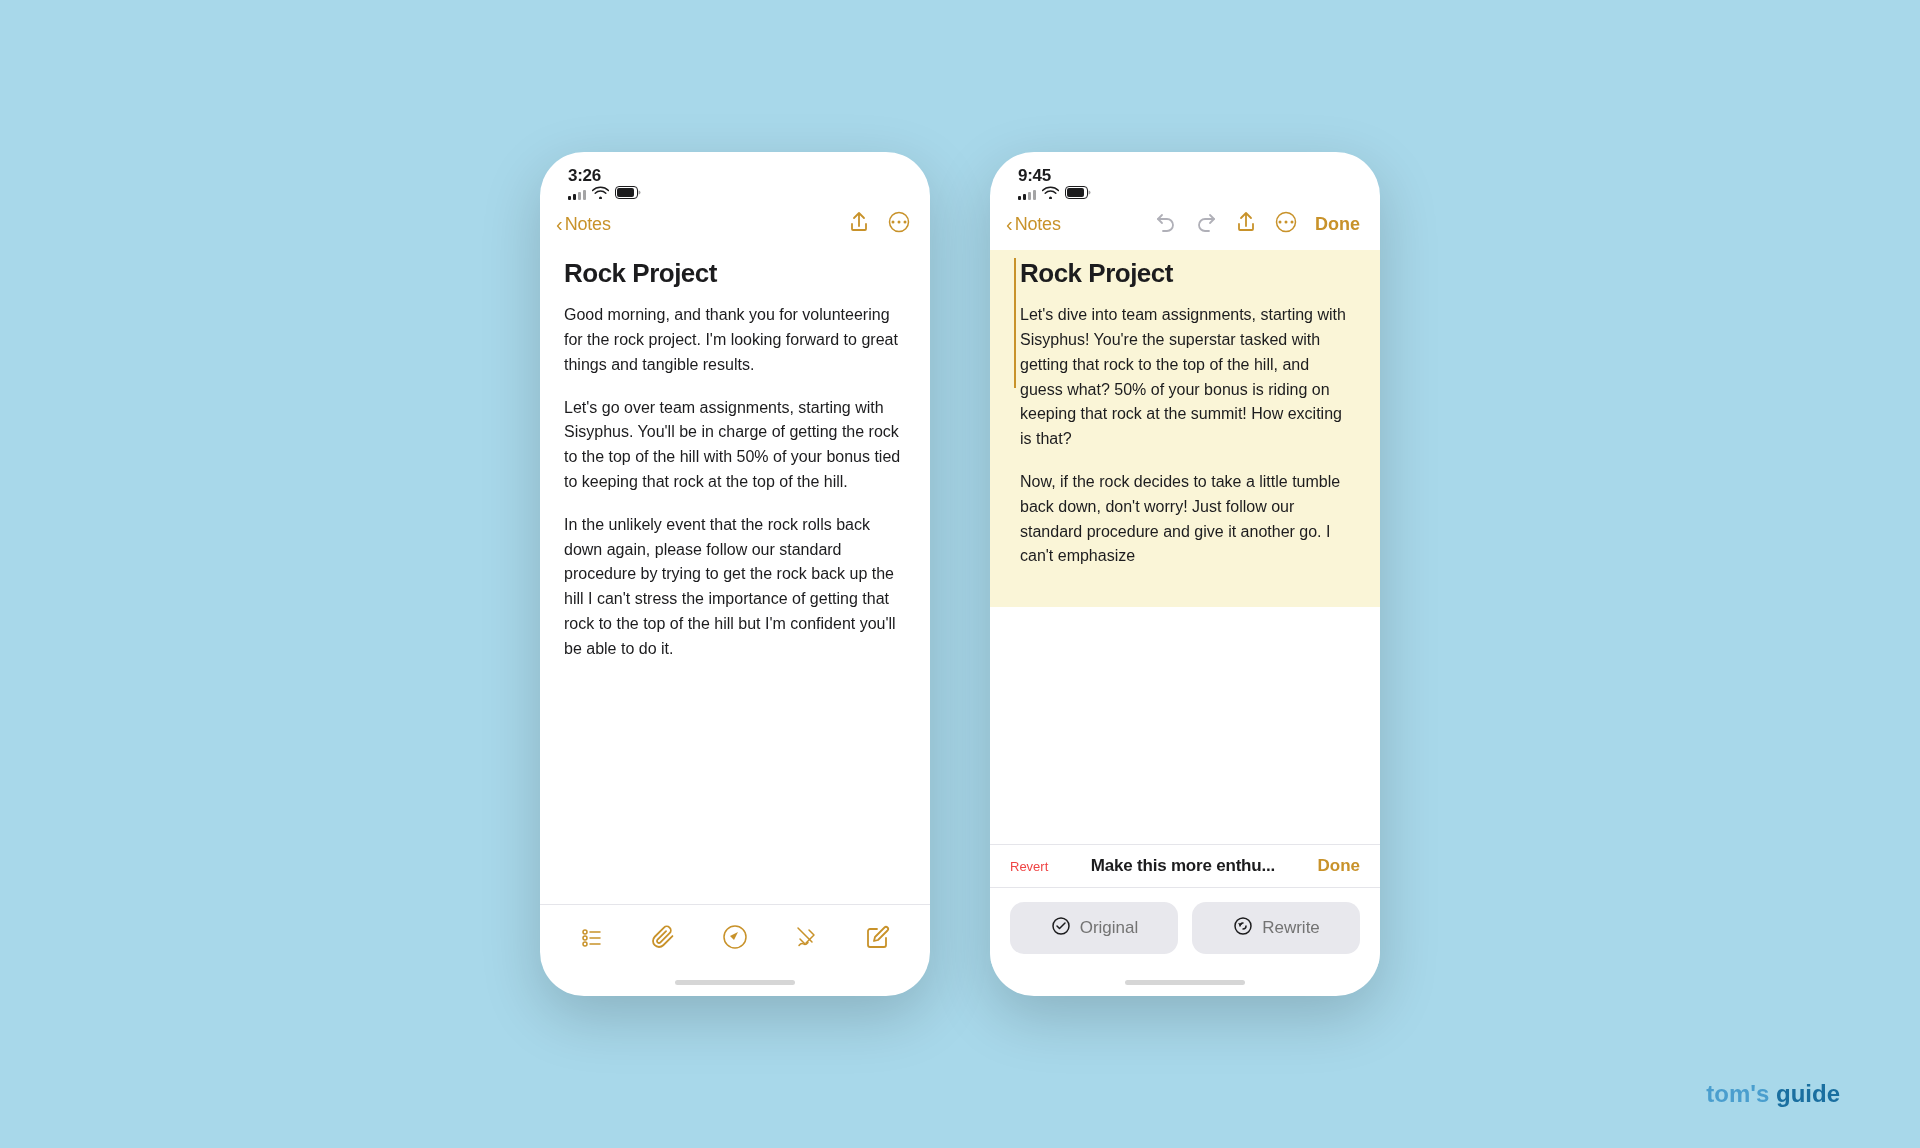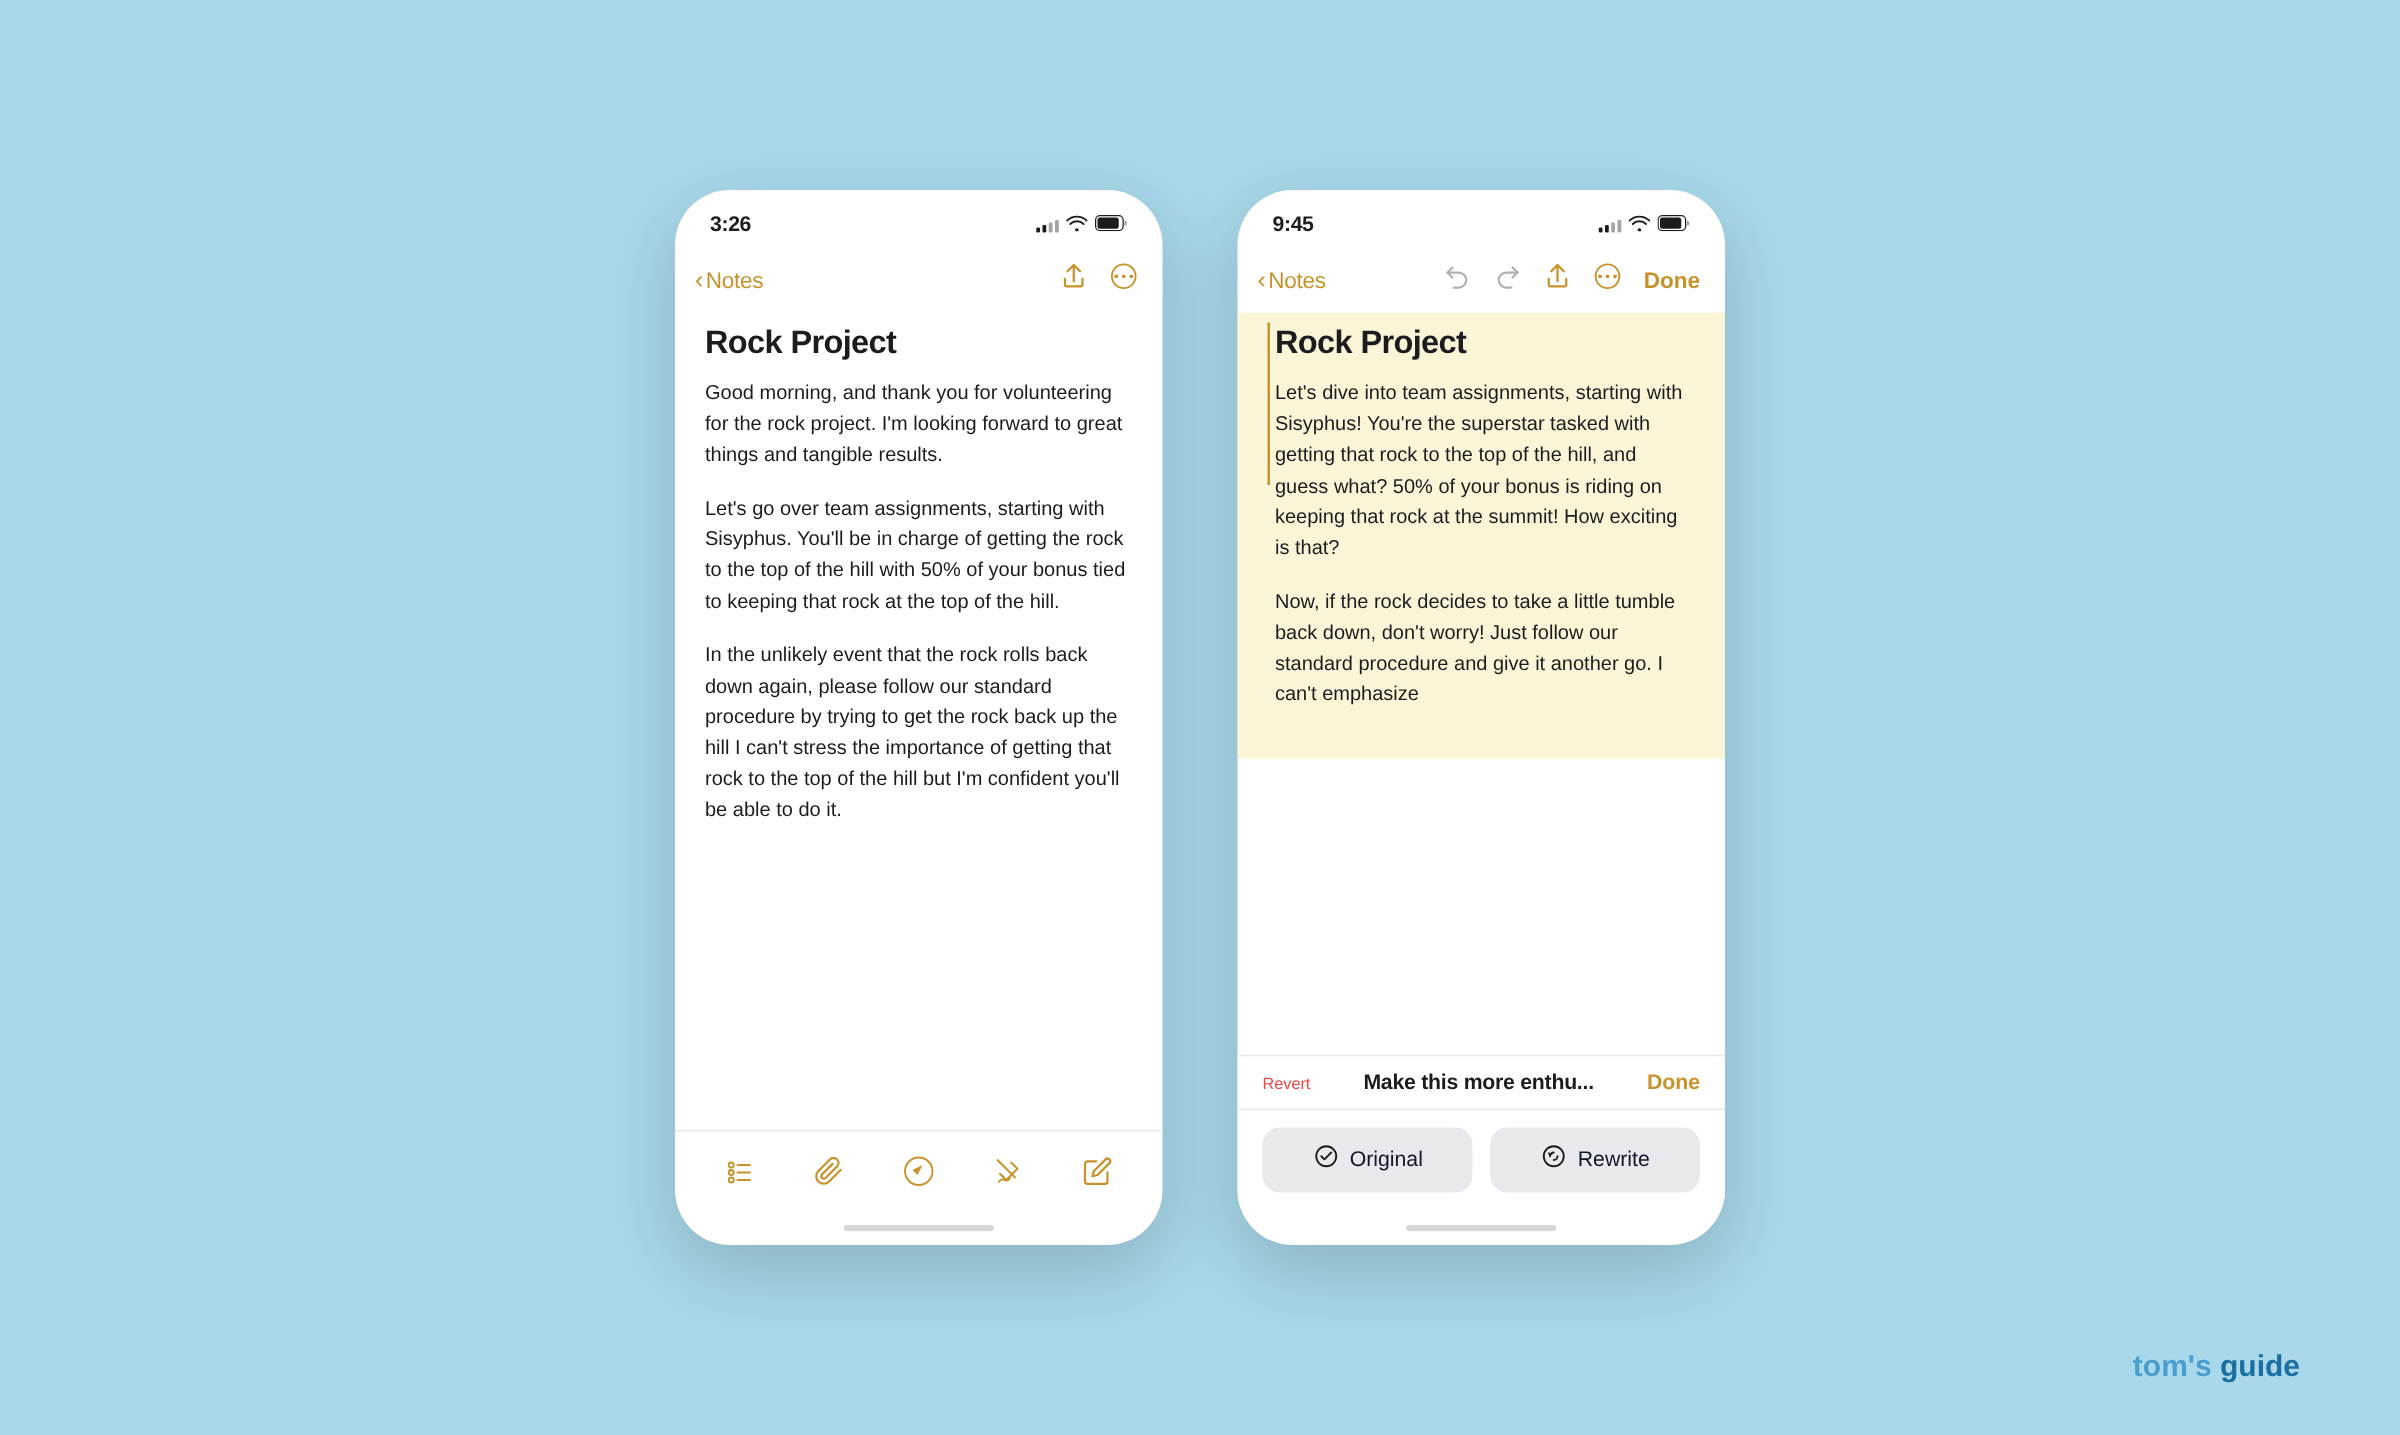--- a/index.html
+++ b/index.html
@@ -25,24 +25,24 @@
       overflow: hidden;
       display: flex;
       flex-direction: column;
       position: relative;
     }
 
     
     .status-bar {
       display: flex;
       justify-content: space-between;
-      align-items: center;
       padding: 14px 28px 8px 28px;
       height: 50px;
       flex-shrink: 0;
+      flex-direction: column;
     }
 
     .status-time {
       font-size: 17px;
       font-weight: 600;
       color: #1c1c1e;
       letter-spacing: -0.3px;
     }
 
     .status-icons {
@@ -260,21 +260,21 @@
       background: #e8e8ed;
       border: none;
       border-radius: 14px;
       display: flex;
       align-items: center;
       justify-content: center;
       gap: 8px;
       cursor: pointer;
       font-size: 17px;
       font-weight: 500;
-      color: #0f172a;
+      color: #737373;
     }
 
     .rewrite-btn .btn-icon {
       font-size: 20px;
     }
 
     
     .toms-guide {
       position: fixed;
       bottom: 40px;

